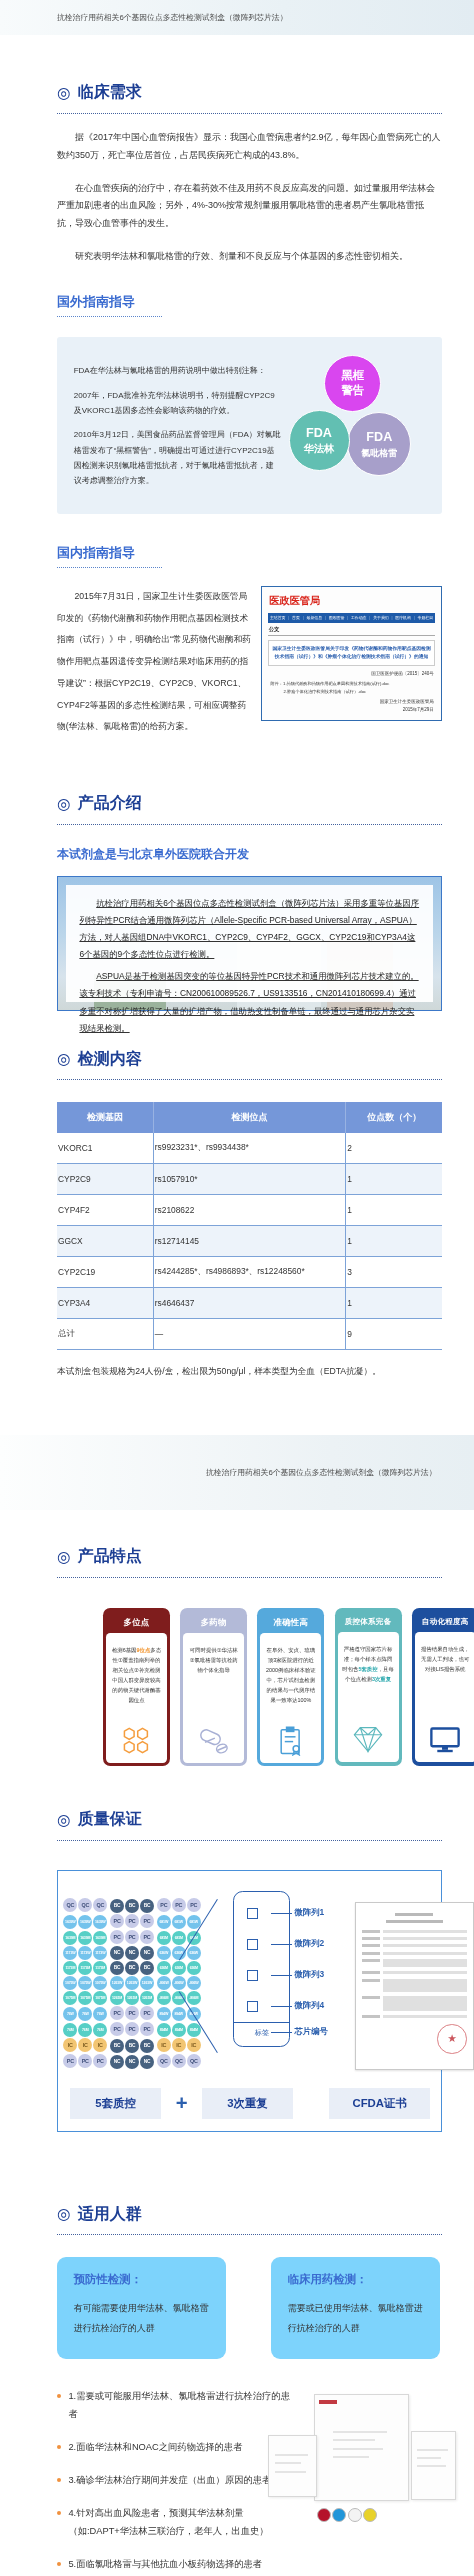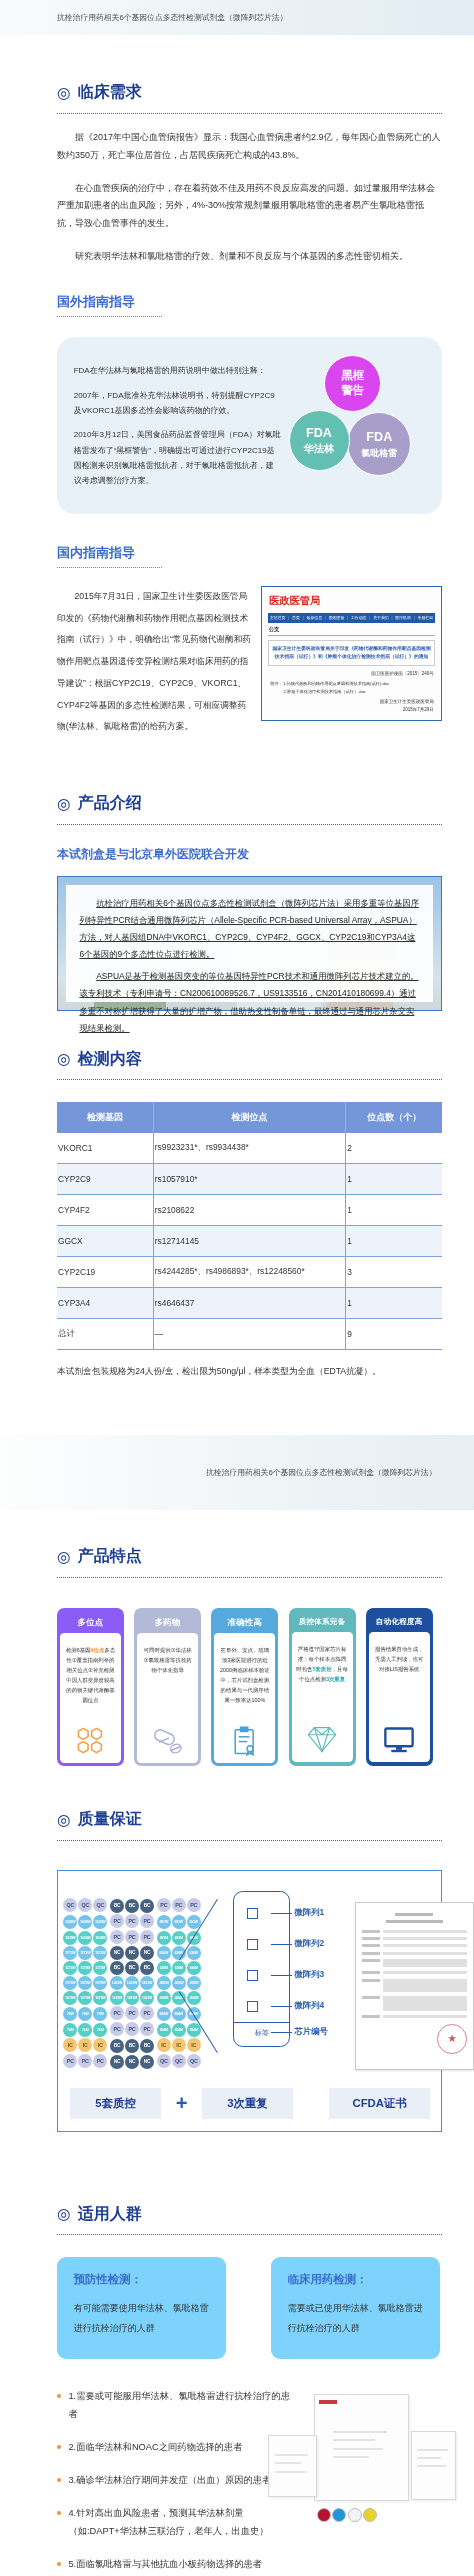--- a/index.html
+++ b/index.html
@@ -20,21 +20,21 @@
   
   .sec-head{display:flex;align-items:center;gap:7.2px;color:#1d3f94;font-weight:bold;font-size:16px;}
   .sec-head .ring{font-size:15.5px;line-height:1;}
   .dotted{border:none;border-top:1.2px dotted #44629e;margin:9.6px 0 0 0;}
   .sub-head{color:#3a6bd0;font-weight:bold;font-size:13px;margin:0;}
   .sub-underline{width:105px;border:none;border-top:1.2px dotted #5b85cc;margin:4.8px 0 0 0;}
 
   p.body-p{font-size:9px;line-height:1.95;margin:15.5px 0 0 0;text-indent:2em;color:#333;}
 
   
-  .fda-card{margin-top:20.3px;background:#e9f1f8;border-radius:18px;padding:18px 16.7px;display:flex;align-items:center;}
+  .fda-card{margin-top:20.3px;background:#e9f1f8;border-radius:3px;padding:18px 16.7px;display:flex;align-items:center;}
   .fda-text{width:242px;}
   .fda-text p{font-size:8px;line-height:1.9;margin:0 0 9.6px 0;color:#333;}
   .fda-text p:last-child{margin-bottom:0;}
   .venn{position:relative;width:138px;height:141px;margin-left:6px;flex:none;}
   .venn-circle{position:absolute;border-radius:50%;border:1.8px solid #fff;color:#fff;
                display:flex;flex-direction:column;align-items:center;justify-content:center;
                font-weight:bold;text-align:center;}
   .venn-c0{width:55px;height:55px;left:37px;top:0;z-index:3;font-size:11.4px;line-height:1.35;}
   .venn-c1{width:59px;height:59px;left:1.2px;top:55px;z-index:2;font-size:10.2px;line-height:1.4;}
   .venn-c2{width:62px;height:62px;left:60px;top:57px;z-index:1;font-size:9px;line-height:1.5;}
@@ -75,21 +75,21 @@
   .gene-table td{text-align:left;font-size:8.4px;color:#333;height:28px;
                  border-bottom:0.6px solid #7da3d8;border-right:0.6px solid #7da3d8;}
   .gene-table td:last-child{border-right:none;}
   .gene-table tr.alt{background:#edf3fa;}
   .gene-table col.c1{width:25%;} .gene-table col.c2{width:50%;} .gene-table col.c3{width:25%;}
   .table-note{font-size:8.7px;color:#333;margin-top:16.7px;}
 
   
   .fcards{display:flex;gap:10.2px;margin-top:30px;}
   .fcard{width:67px;border-radius:7.2px;padding:3px;box-sizing:border-box;flex:none;}
-  .fc-orange{background:#8b5cf6;} .fc-lavender{background:#b3bad8;} .fc-blue{background:#55a9dc;}
+  .fc-orange{background:#7f1d1d;margin-left:46px;} .fc-lavender{background:#b3bad8;} .fc-blue{background:#55a9dc;}
   .fc-teal{background:#62b9bd;} .fc-navy{background:#1d4f9e;}
   .fcard-title{color:#fff;font-weight:bold;font-size:8.4px;text-align:center;padding:6px 0 5.4px 0;letter-spacing:0.3px;}
   .fc-teal .fcard-title,.fc-navy .fcard-title{font-size:7.5px;}
   .fcard-body{background:#fff;border-radius:4.2px;min-height:130px;padding:12px 4.2px 7.2px 4.2px;box-sizing:border-box;
               display:flex;flex-direction:column;align-items:center;justify-content:space-between;}
   .fcard-text{font-size:5.4px;line-height:1.85;color:#333;text-align:center;}
   .fc-orange .hl{color:#f08c1e;font-weight:bold;}
   .fc-teal .hl{color:#2ba8ad;font-weight:bold;}
   .fcard-icon{margin-top:7.2px;height:31px;display:flex;align-items:center;justify-content:center;}
 

